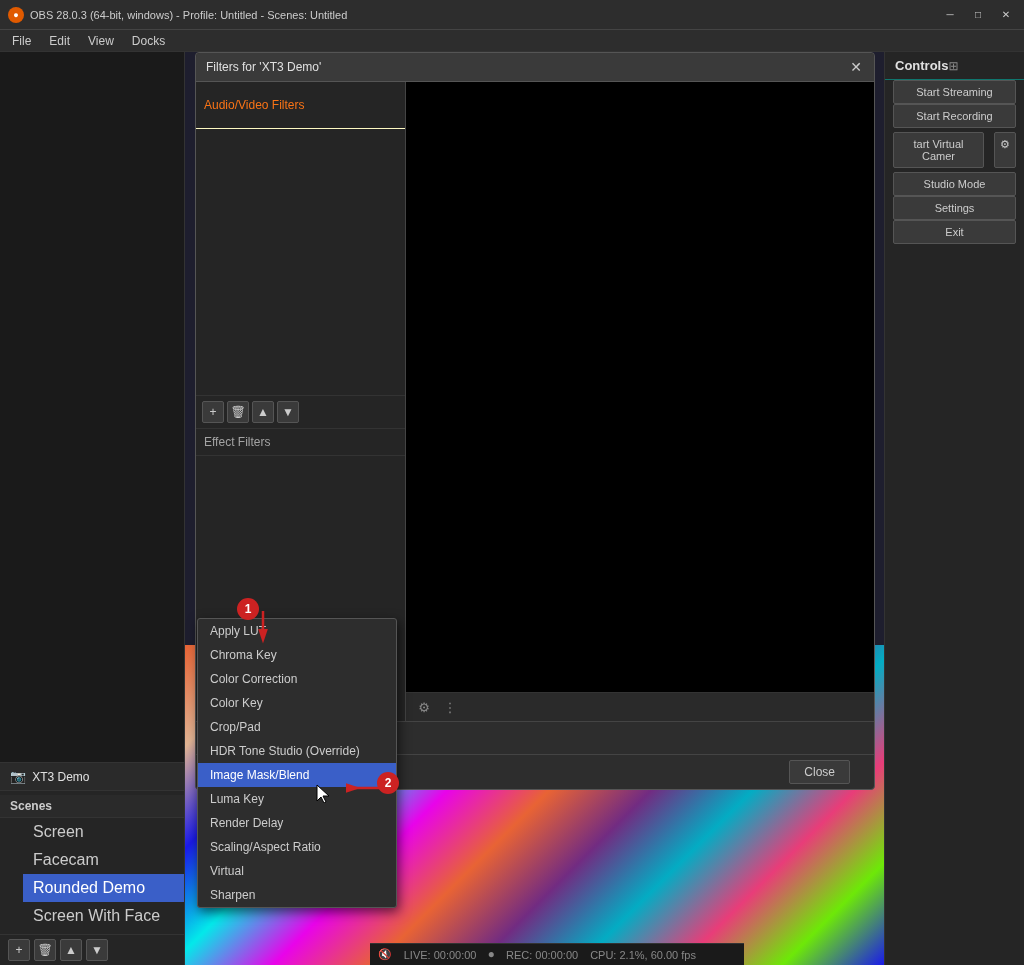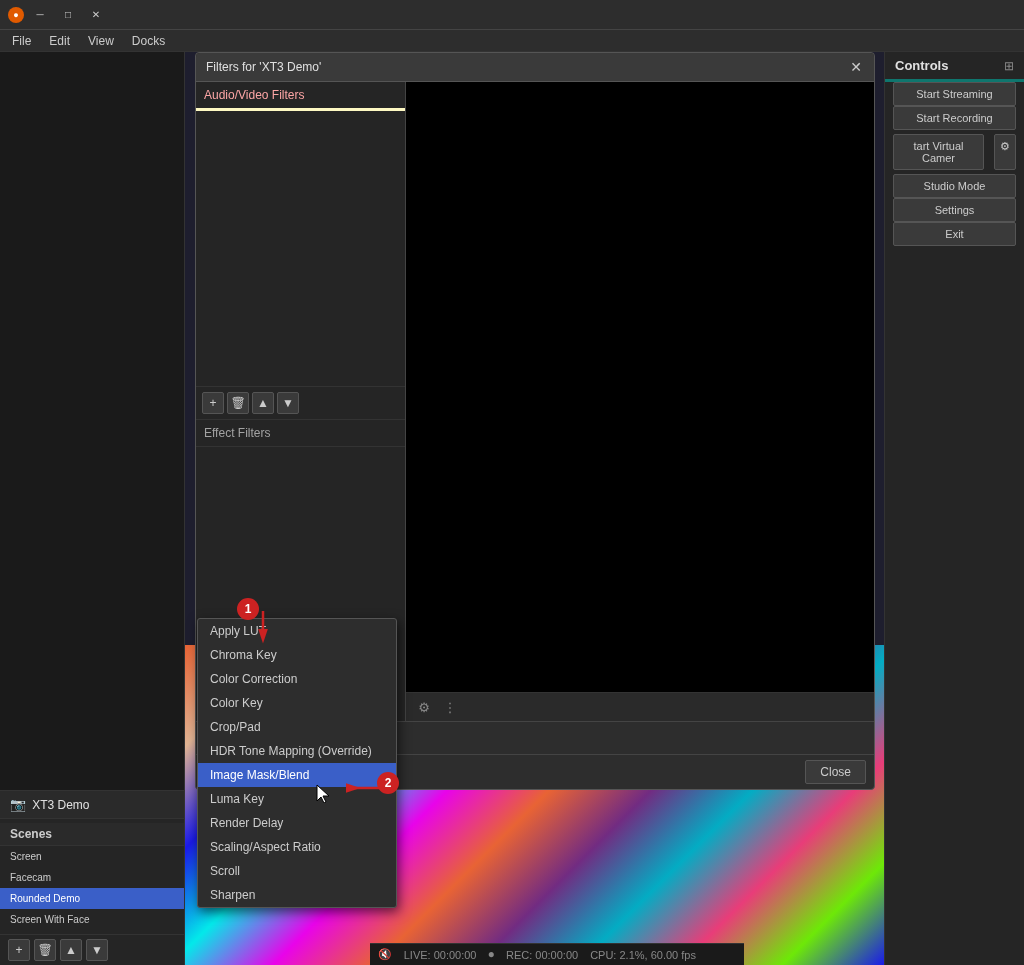--- a/index.html
+++ b/index.html
@@ -115,21 +115,22 @@
       font-weight: bold;
       font-size: 12px;
       color: #ccc;
       background: #2a2a2a;
       border-bottom: 1px solid #333;
     }
     .scene-item {
       padding: 5px 10px;
       cursor: pointer;
       color: #ccc;
-      font-size: 10px;
+      font-size: 16px;
+      margin-left: 23px;
     }
     .scene-item.active {
       background: #3a5fc8;
       color: white;
     }
 
     #scenes-toolbar {
       display: flex;
       align-items: center;
       padding: 4px 8px;
@@ -178,23 +179,22 @@
     #right-panel {
       width: 140px;
       background: #252525;
       border-left: 1px solid #333;
       display: flex;
       flex-direction: column;
     }
     #controls-header {
       display: flex;
       align-items: center;
-      justify-content: space-between;
       padding: 6px 10px;
-      border-bottom: 3px solid #0f766e;
+      border-bottom: 1px solid #0f766e;
     }
     #controls-title {
       font-weight: bold;
       font-size: 13px;
       color: #e0e0e0;
     }
     #controls-icon {
       color: #888;
       cursor: pointer;
       font-size: 12px;
@@ -303,24 +303,24 @@
     }
 
     #filters-left-panel {
       width: 210px;
       background: #252525;
       border-right: 1px solid #444;
       display: flex;
       flex-direction: column;
     }
     #audio-video-filters-header {
-      padding: 6px 8px;
-      font-size: 12px;
-      color: #fca5a5;
-      border-bottom: 3px solid #fef9c3;
+      padding: 16px 8px;
+      font-size: 12px;
+      color: #f97316;
+      border-bottom: 1px solid #fef9c3;
     }
     #audio-video-filters-list {
       flex: 1;
       min-height: 200px;
     }
     #filter-list-toolbar {
       display: flex;
       gap: 3px;
       padding: 5px 6px;
       border-top: 1px solid #333;
@@ -388,21 +388,21 @@
       justify-content: center;
       cursor: pointer;
       font-size: 12px;
       border-radius: 2px;
     }
 
     #filters-footer {
       display: flex;
       align-items: center;
       justify-content: space-between;
-      padding: 5px 8px;
+      padding: 5px 24px;
       border-top: 1px solid #444;
     }
     #defaults-btn {
       padding: 4px 14px;
       background: #3a3a3a;
       border: 1px solid #555;
       color: #ccc;
       cursor: pointer;
       font-size: 12px;
       border-radius: 2px;
@@ -486,20 +486,21 @@
       left: 315px;
       z-index: 70;
       pointer-events: none;
     }
   </style>
 </head>
 <body>
 
 <div id="title-bar">
   <div id="title-bar-icon">●</div>
+  <span id="title-bar-text">OBS 28.0.3 (64-bit, windows) - Profile: Untitled - Scenes: Untitled</span>
   <div id="window-controls">
     <div class="win-btn">─</div>
     <div class="win-btn">□</div>
     <div class="win-btn" id="close-btn">✕</div>
   </div>
 </div>
 
 <div id="menu-bar">
   <span class="menu-item">File</span>
   <span class="menu-item">Edit</span>
@@ -611,26 +612,26 @@
     <button id="close-filter-btn">Close</button>
   </div>
 </div>
 
 <div id="dropdown-menu">
   <div class="dropdown-item">Apply LUT</div>
   <div class="dropdown-item">Chroma Key</div>
   <div class="dropdown-item">Color Correction</div>
   <div class="dropdown-item">Color Key</div>
   <div class="dropdown-item">Crop/Pad</div>
-  <div class="dropdown-item">HDR Tone Mapping (Override)</div>
+  <div class="dropdown-item">HDR Tone Studio (Override)</div>
   <div class="dropdown-item selected">Image Mask/Blend</div>
   <div class="dropdown-item">Luma Key</div>
   <div class="dropdown-item">Render Delay</div>
   <div class="dropdown-item">Scaling/Aspect Ratio</div>
-  <div class="dropdown-item">Scroll</div>
+  <div class="dropdown-item">Virtual</div>
   <div class="dropdown-item">Sharpen</div>
 </div>
 
 <div class="step-badge" id="step1-badge">1</div>
 
 <div class="step-badge" id="step2-badge">2</div>
 
 <svg style="position:absolute;top:606px;left:243px;z-index:56;pointer-events:none;" width="40" height="40">
   <defs>
     <marker id="arrowhead1" markerWidth="6" markerHeight="4" refX="3" refY="2" orient="auto">

